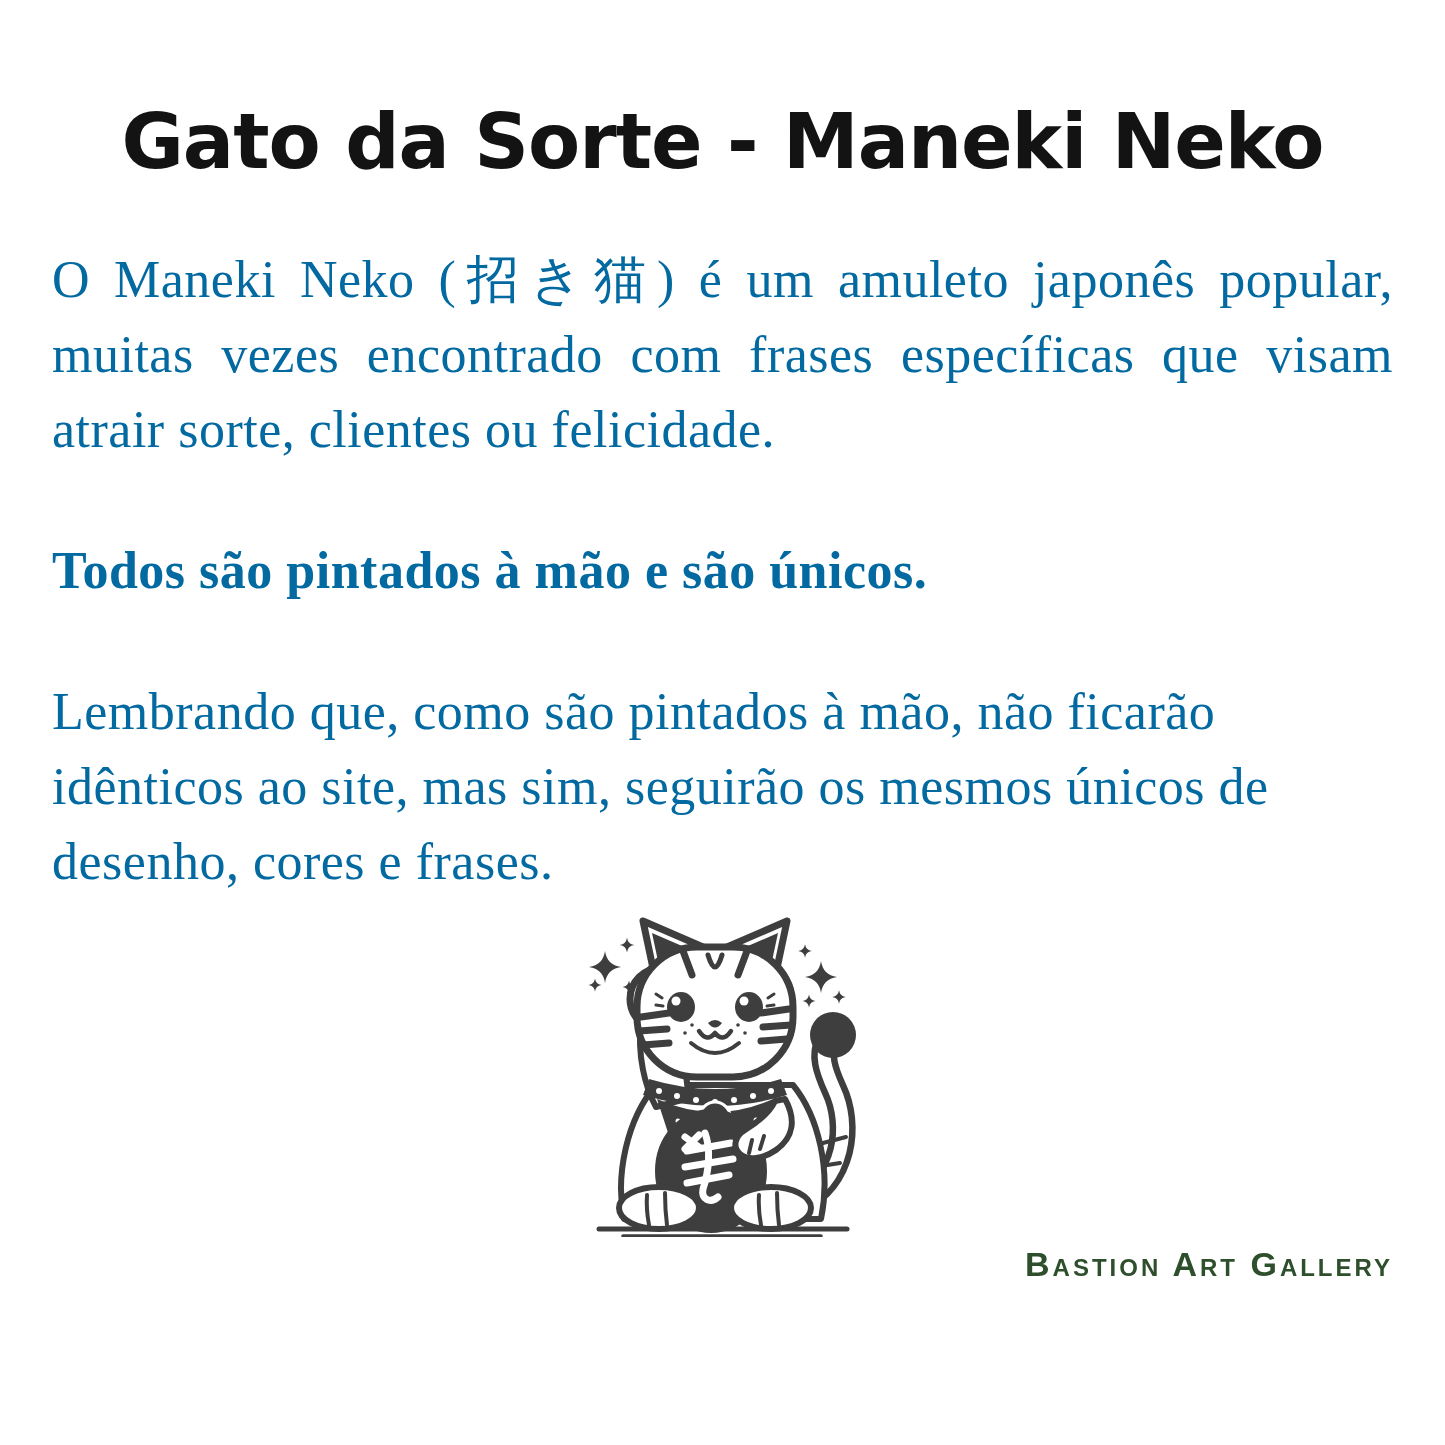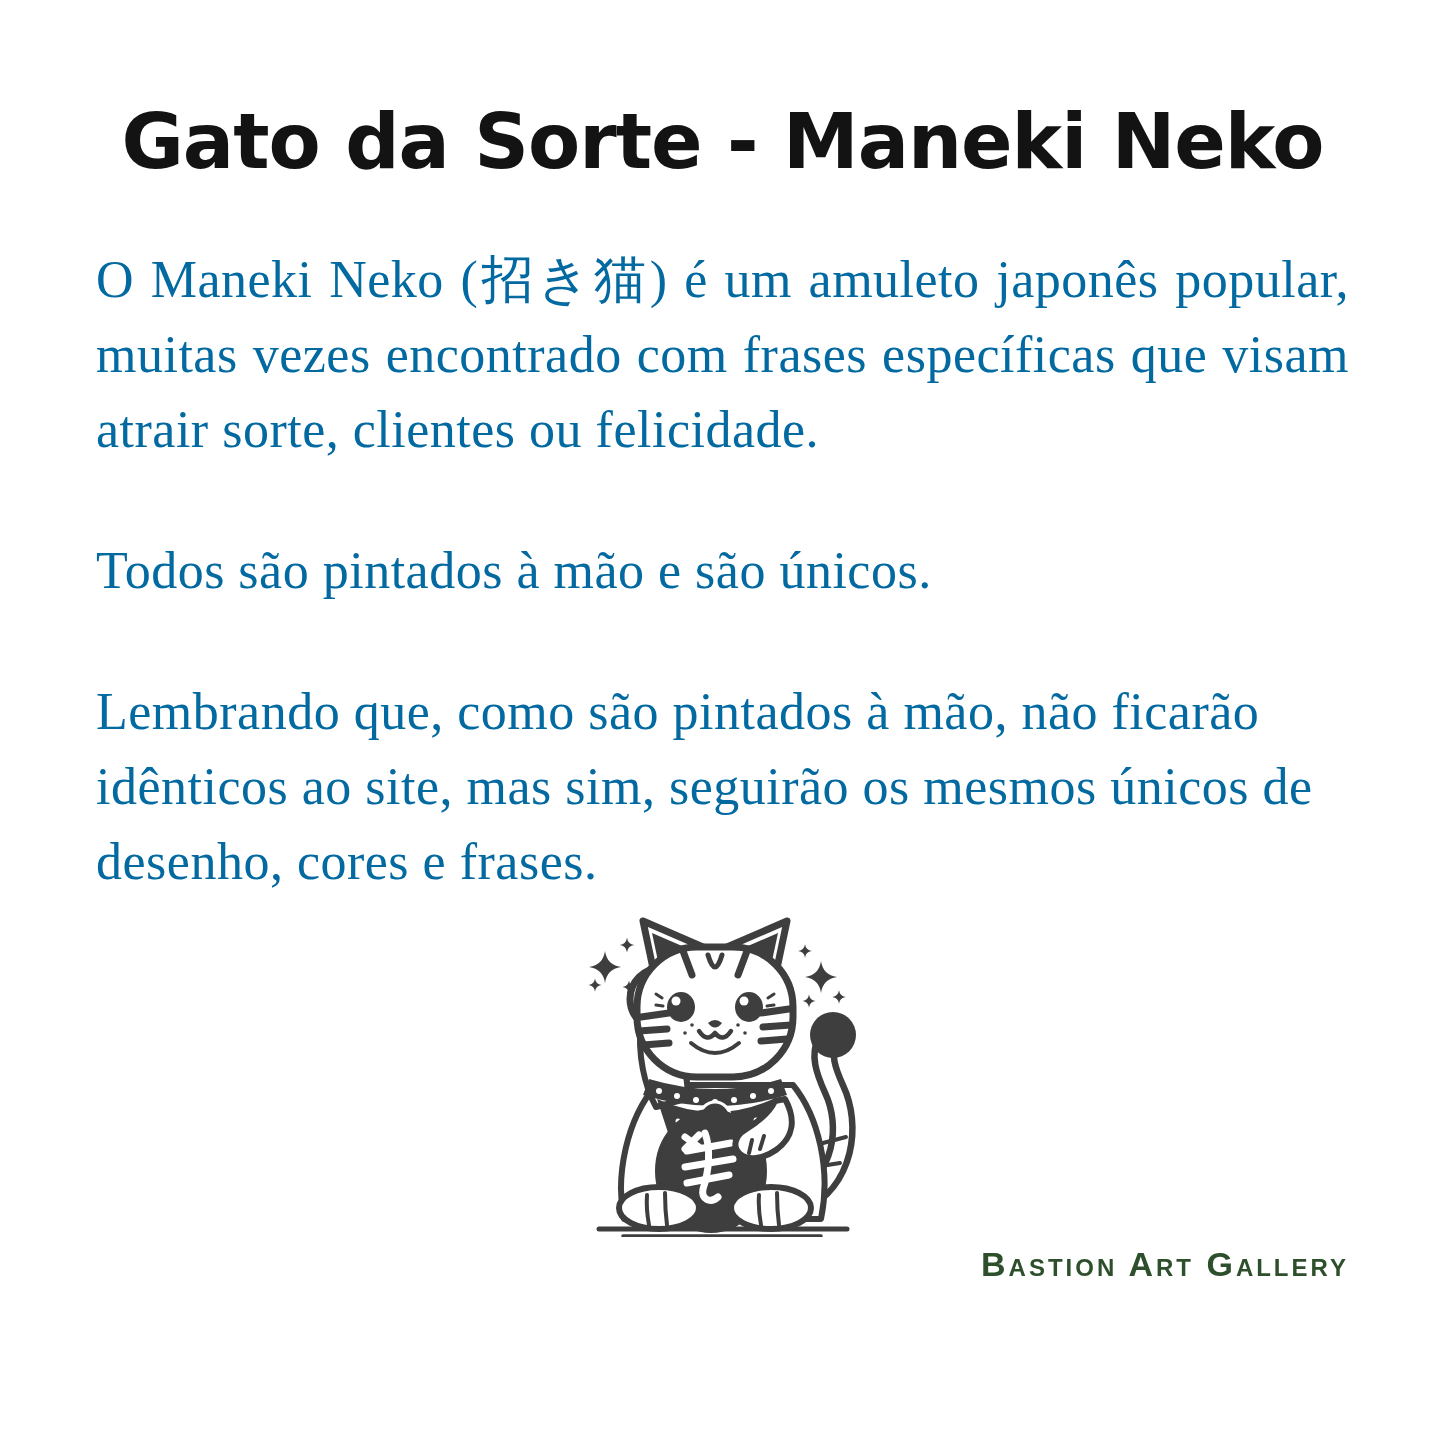--- a/index.html
+++ b/index.html
@@ -1,20 +1,20 @@
 <!DOCTYPE html>
 <html><head>
 <meta charset="utf-8">
 <style>
   html,body{margin:0;padding:0;background:#ffffff;}
   .page{
     position:relative;
     width:1445px;height:1445px;
     box-sizing:border-box;
-    padding:0 96px;
+    padding:0 52px;
     background:#ffffff;
     overflow:hidden;
     font-family:"Liberation Serif", serif;
   }
   .title{
     margin:100px 0 0 0;
     text-align:center;
     font-family:"DejaVu Sans", sans-serif;
     font-weight:800;
     font-size:76px;
@@ -25,21 +25,21 @@
   .para{
     margin:0;
     font-family:"Liberation Serif", serif;
     font-size:52px;
     line-height:75px;
     letter-spacing:.5px;
     color:#0369a1;
   }
   .para.justified{ text-align:justify; }
   .p1{ margin-top:58px; }
-  .p2{ margin-top:66px; }
+  .p2{ margin-top:66px;font-weight:bold; }
   .p3{ margin-top:66px; }
   .illustration{
     margin:6px 0 0 0;
     text-align:center;
   }
   .illustration svg{ display:inline-block; }
   .brand{
     margin-top:4px;
     text-align:right;
     font-family:"Liberation Sans", sans-serif;

